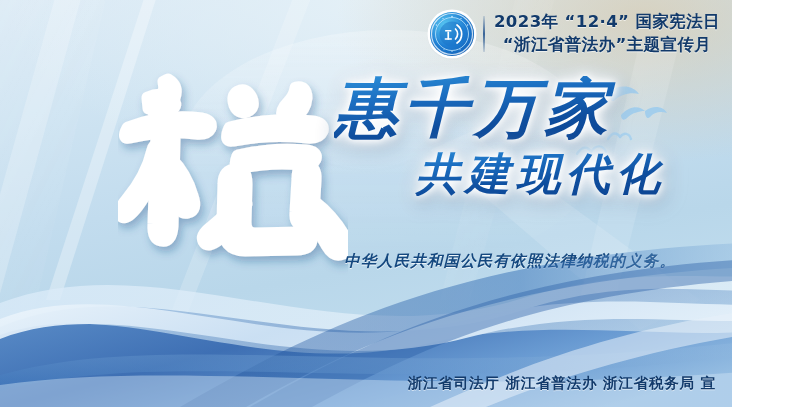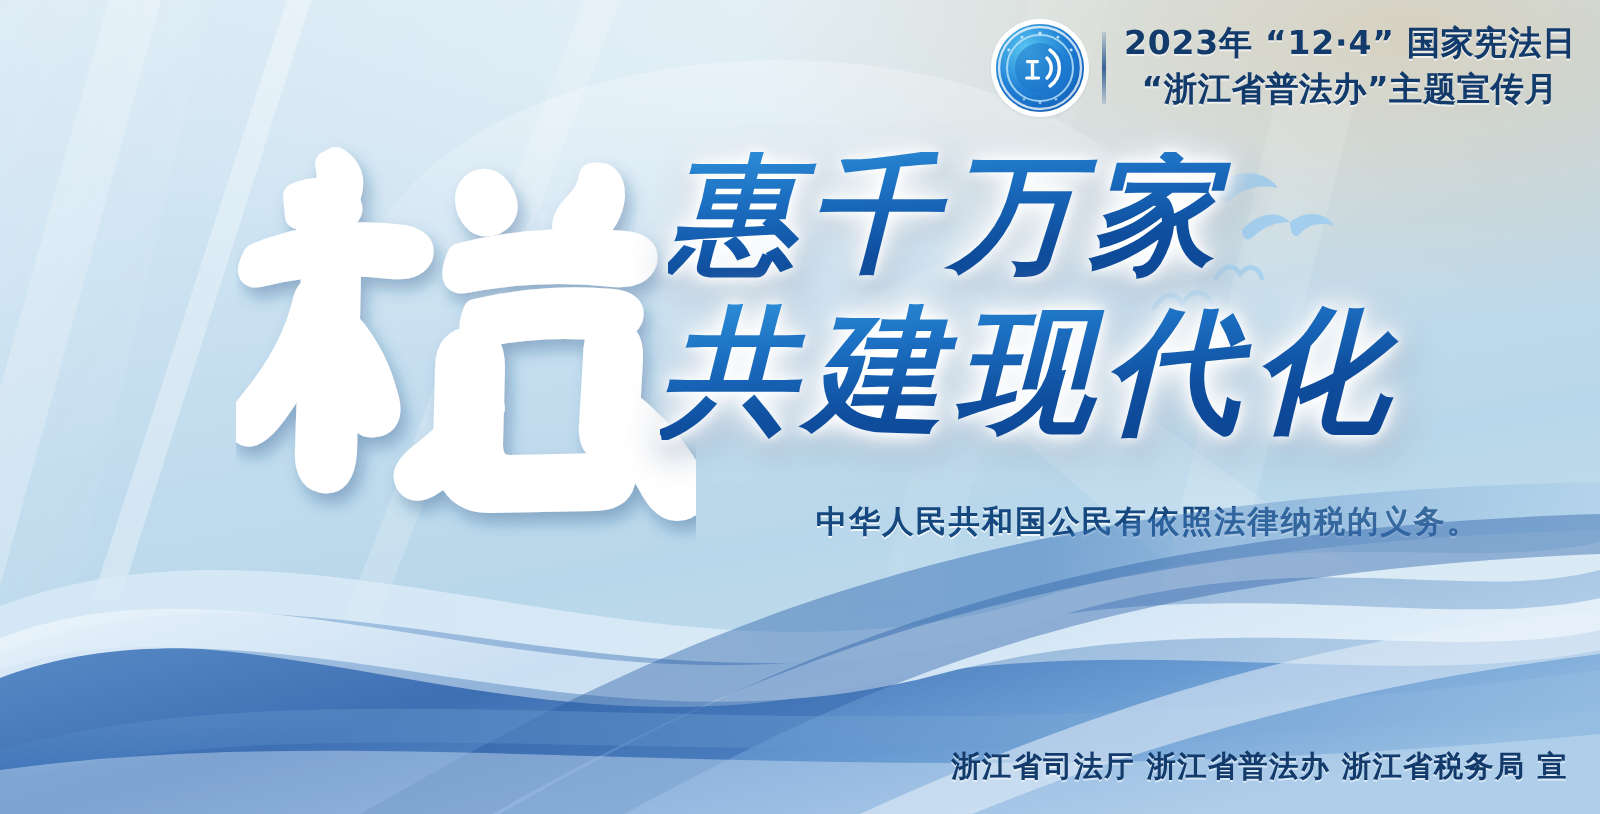--- a/index.html
+++ b/index.html
@@ -1,21 +1,21 @@
 <!DOCTYPE html>
 <html><head>
 <meta charset="utf-8">
 <style>
   html,body{margin:0;padding:0;}
   body{
     width:800px;height:407px;overflow:hidden;
     font-family:"DejaVu Sans","Liberation Sans",sans-serif;
   }
   #poster{
-    position:relative;width:800px;height:407px;overflow:hidden;
+    position:relative;width:732px;height:407px;overflow:hidden;
     background:
       radial-gradient(ellipse 70% 60% at 88% 4%, rgba(216,203,176,.75) 0%, rgba(216,203,176,0) 60%),
       radial-gradient(ellipse 80% 70% at 50% 0%, #e4f0f7 0%, rgba(228,240,247,0) 62%),
       linear-gradient(170deg,#dbeaf5 0%, #cfe4f2 22%, #c2dcee 44%, #b9d7ea 62%, #bfdcee 78%, #cbe4f3 100%);
   }
   .layer{position:absolute;left:0;top:0;width:800px;height:407px;pointer-events:none;}
 
   
   .streaks{opacity:.75;}
 
@@ -62,26 +62,27 @@
     font-style:italic;
     background:linear-gradient(175deg,#2d8fd8 0%,#1b6dc0 30%,#0f4e9e 62%,#0c4391 100%);
     -webkit-background-clip:text;background-clip:text;color:transparent;
     -webkit-text-stroke:0px transparent;
     filter:drop-shadow(0 0 3px #ffffff) drop-shadow(0 0 6px #ffffff)
            drop-shadow(0 0 9px rgba(255,255,255,.95))
            drop-shadow(2px 4px 4px rgba(18,58,107,.32));
     text-decoration:underline;
   }
   .title-line.one{font-size:64px;letter-spacing:6px;margin-left:4px;}
-  .title-line.two{font-size:68px;letter-spacing:6px;margin-top:12px;}
+  .title-line.two{font-size:44px;letter-spacing:6px;margin-left:22px;margin-top:12px;text-align:center;}
 
   
   .subtitle{
-    position:absolute;left:360px;top:250px;width:380px;
-    text-align:right;
+    position:absolute;left:344px;top:250px;width:380px;
+    text-align:left;
+    font-style:italic;
   }
   .sub-main{
     font-size:15.5px;font-weight:bold;color:#14487f;letter-spacing:1.1px;
     line-height:1.5;white-space:nowrap;
     text-shadow:0 1px 0 rgba(255,255,255,.75);
   }
   .sub-cite{
     font-size:13px;font-weight:bold;color:#1b5a97;letter-spacing:.8px;
     line-height:1.6;white-space:nowrap;margin-top:1px;
     text-shadow:0 1px 0 rgba(255,255,255,.7);

